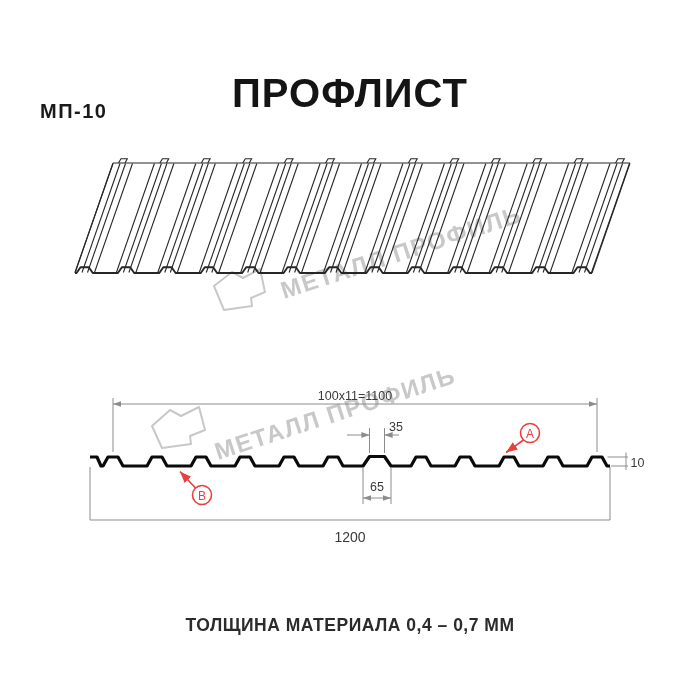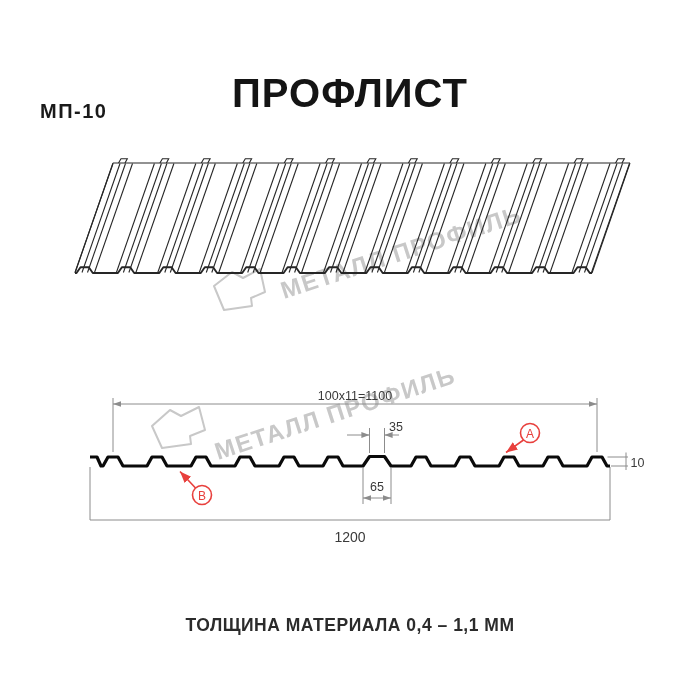--- a/index.html
+++ b/index.html
@@ -160,14 +160,14 @@
       </g>
 
       <g>
         <circle class="red" cx="202" cy="495" r="9.5"></circle>
         <line class="red" x1="195.5" y1="488" x2="180" y2="471.5" marker-end="url(#arr-red)"></line>
         <text class="caltxt" x="202" y="499.5" text-anchor="middle">B</text>
       </g>
     </g>
   </svg>
 
-  <div class="footer">ТОЛЩИНА МАТЕРИАЛА 0,4 – 1,1 ММ</div>
+  <div class="footer">ТОЛЩИНА МАТЕРИАЛА 0,4 – 0,7 ММ</div>
 </div>
 
 </body></html>

